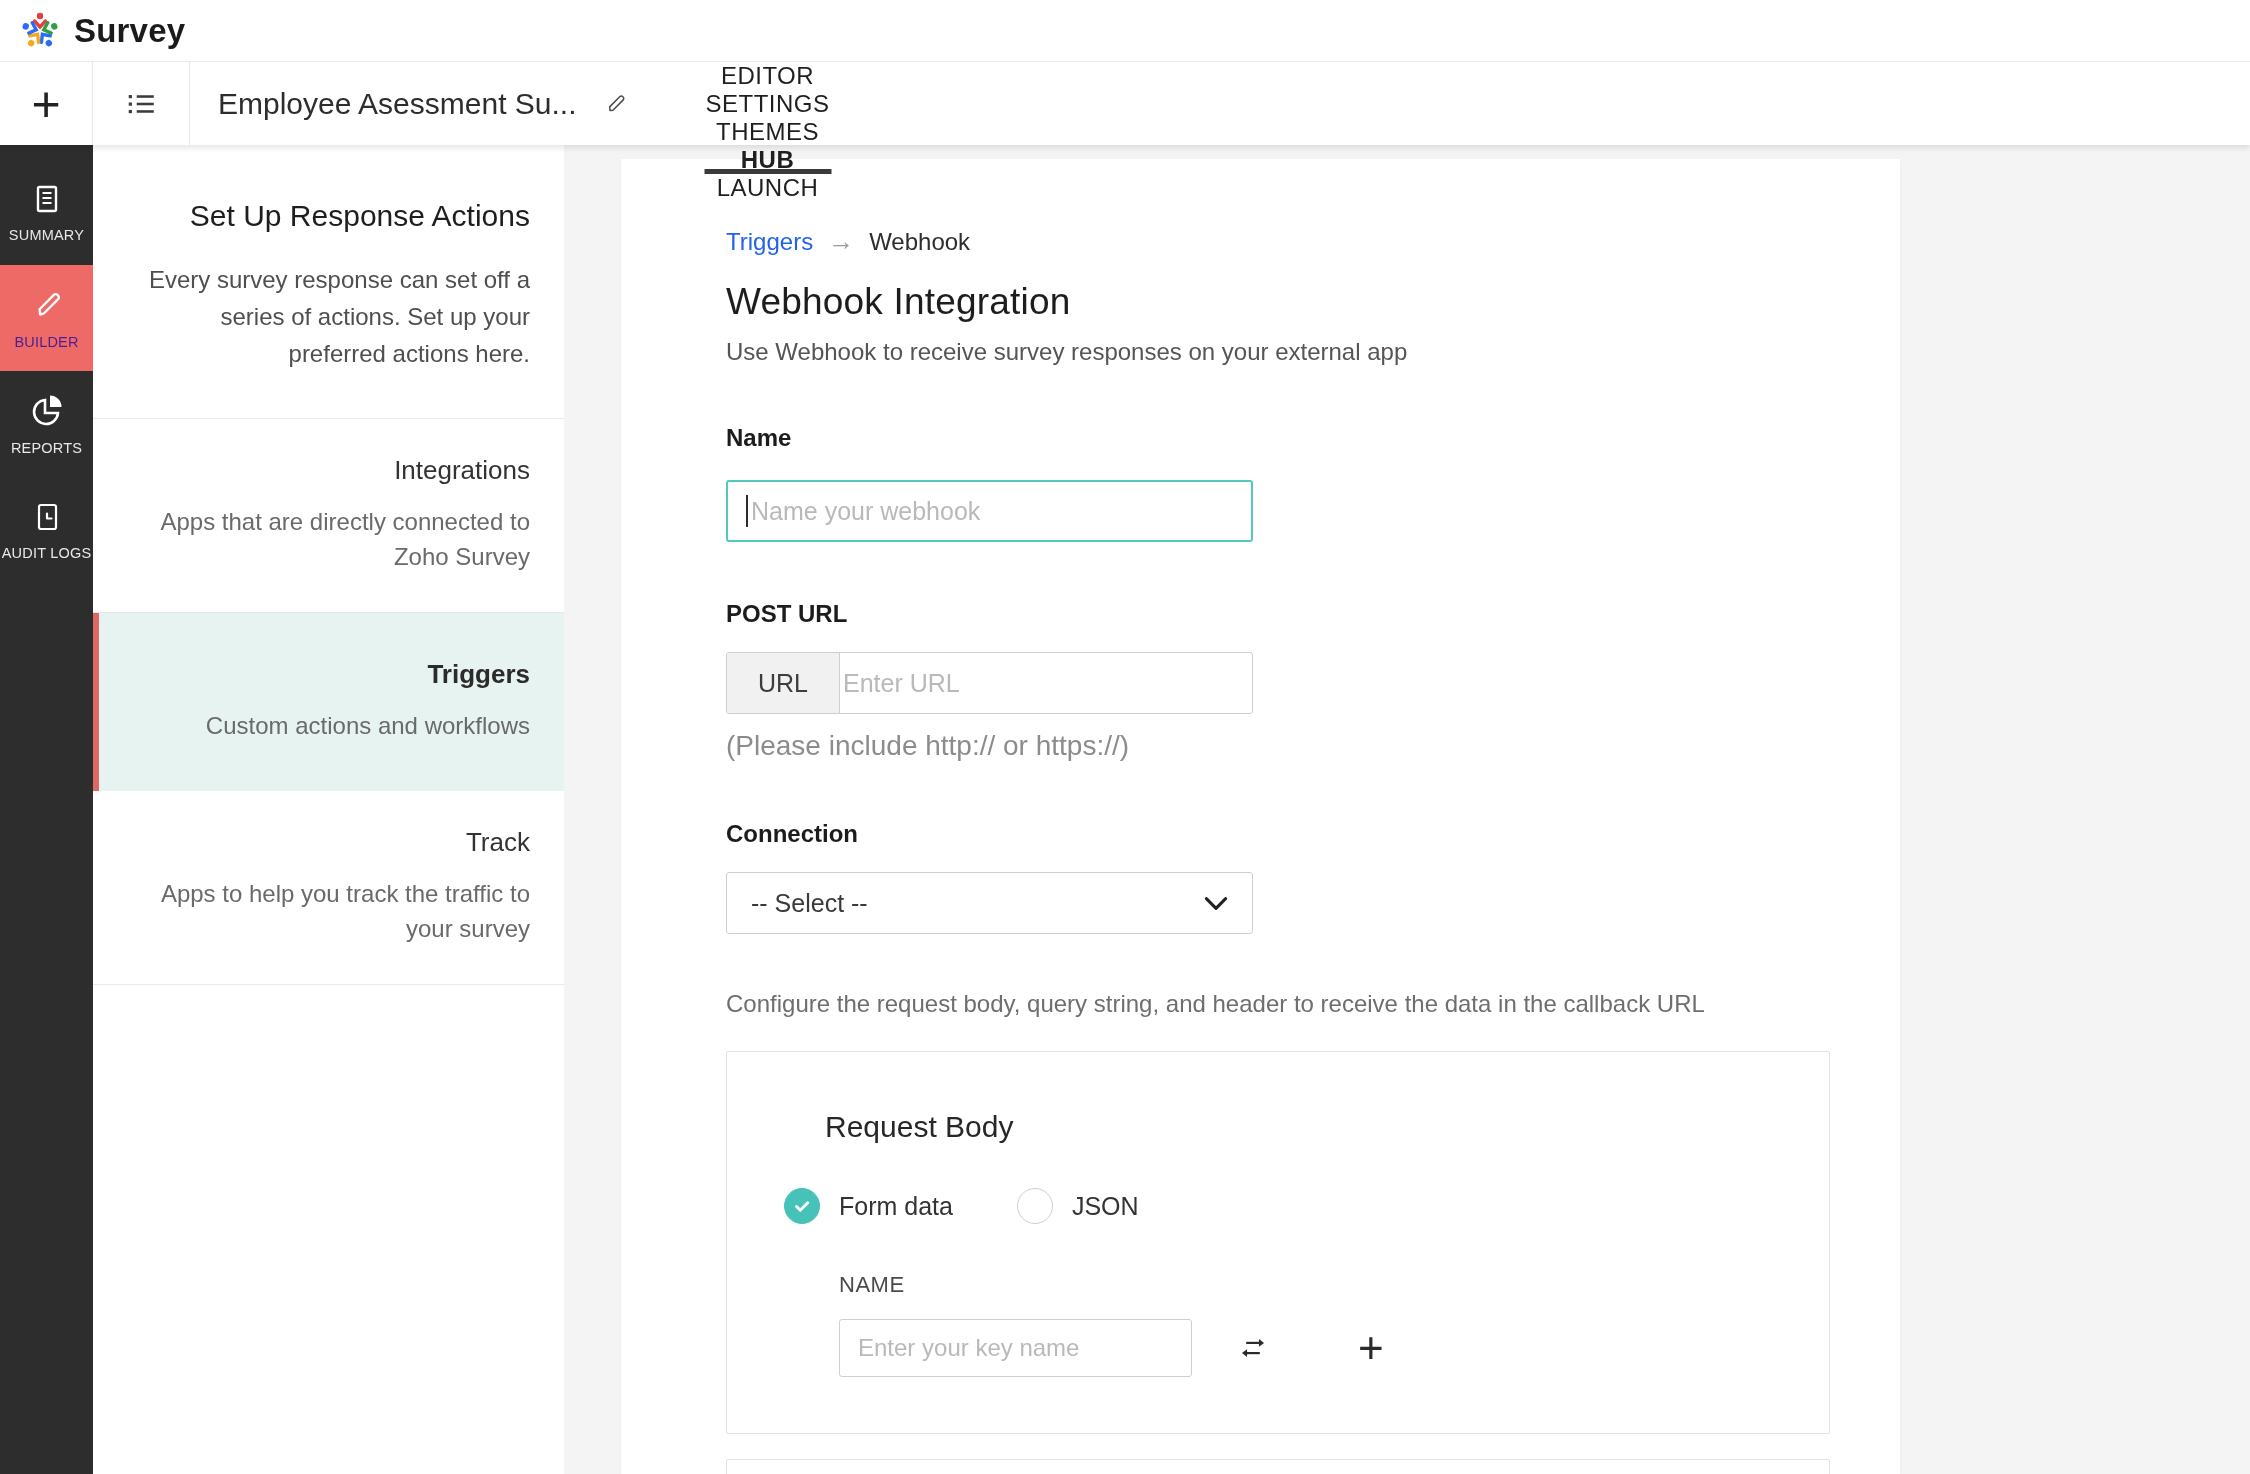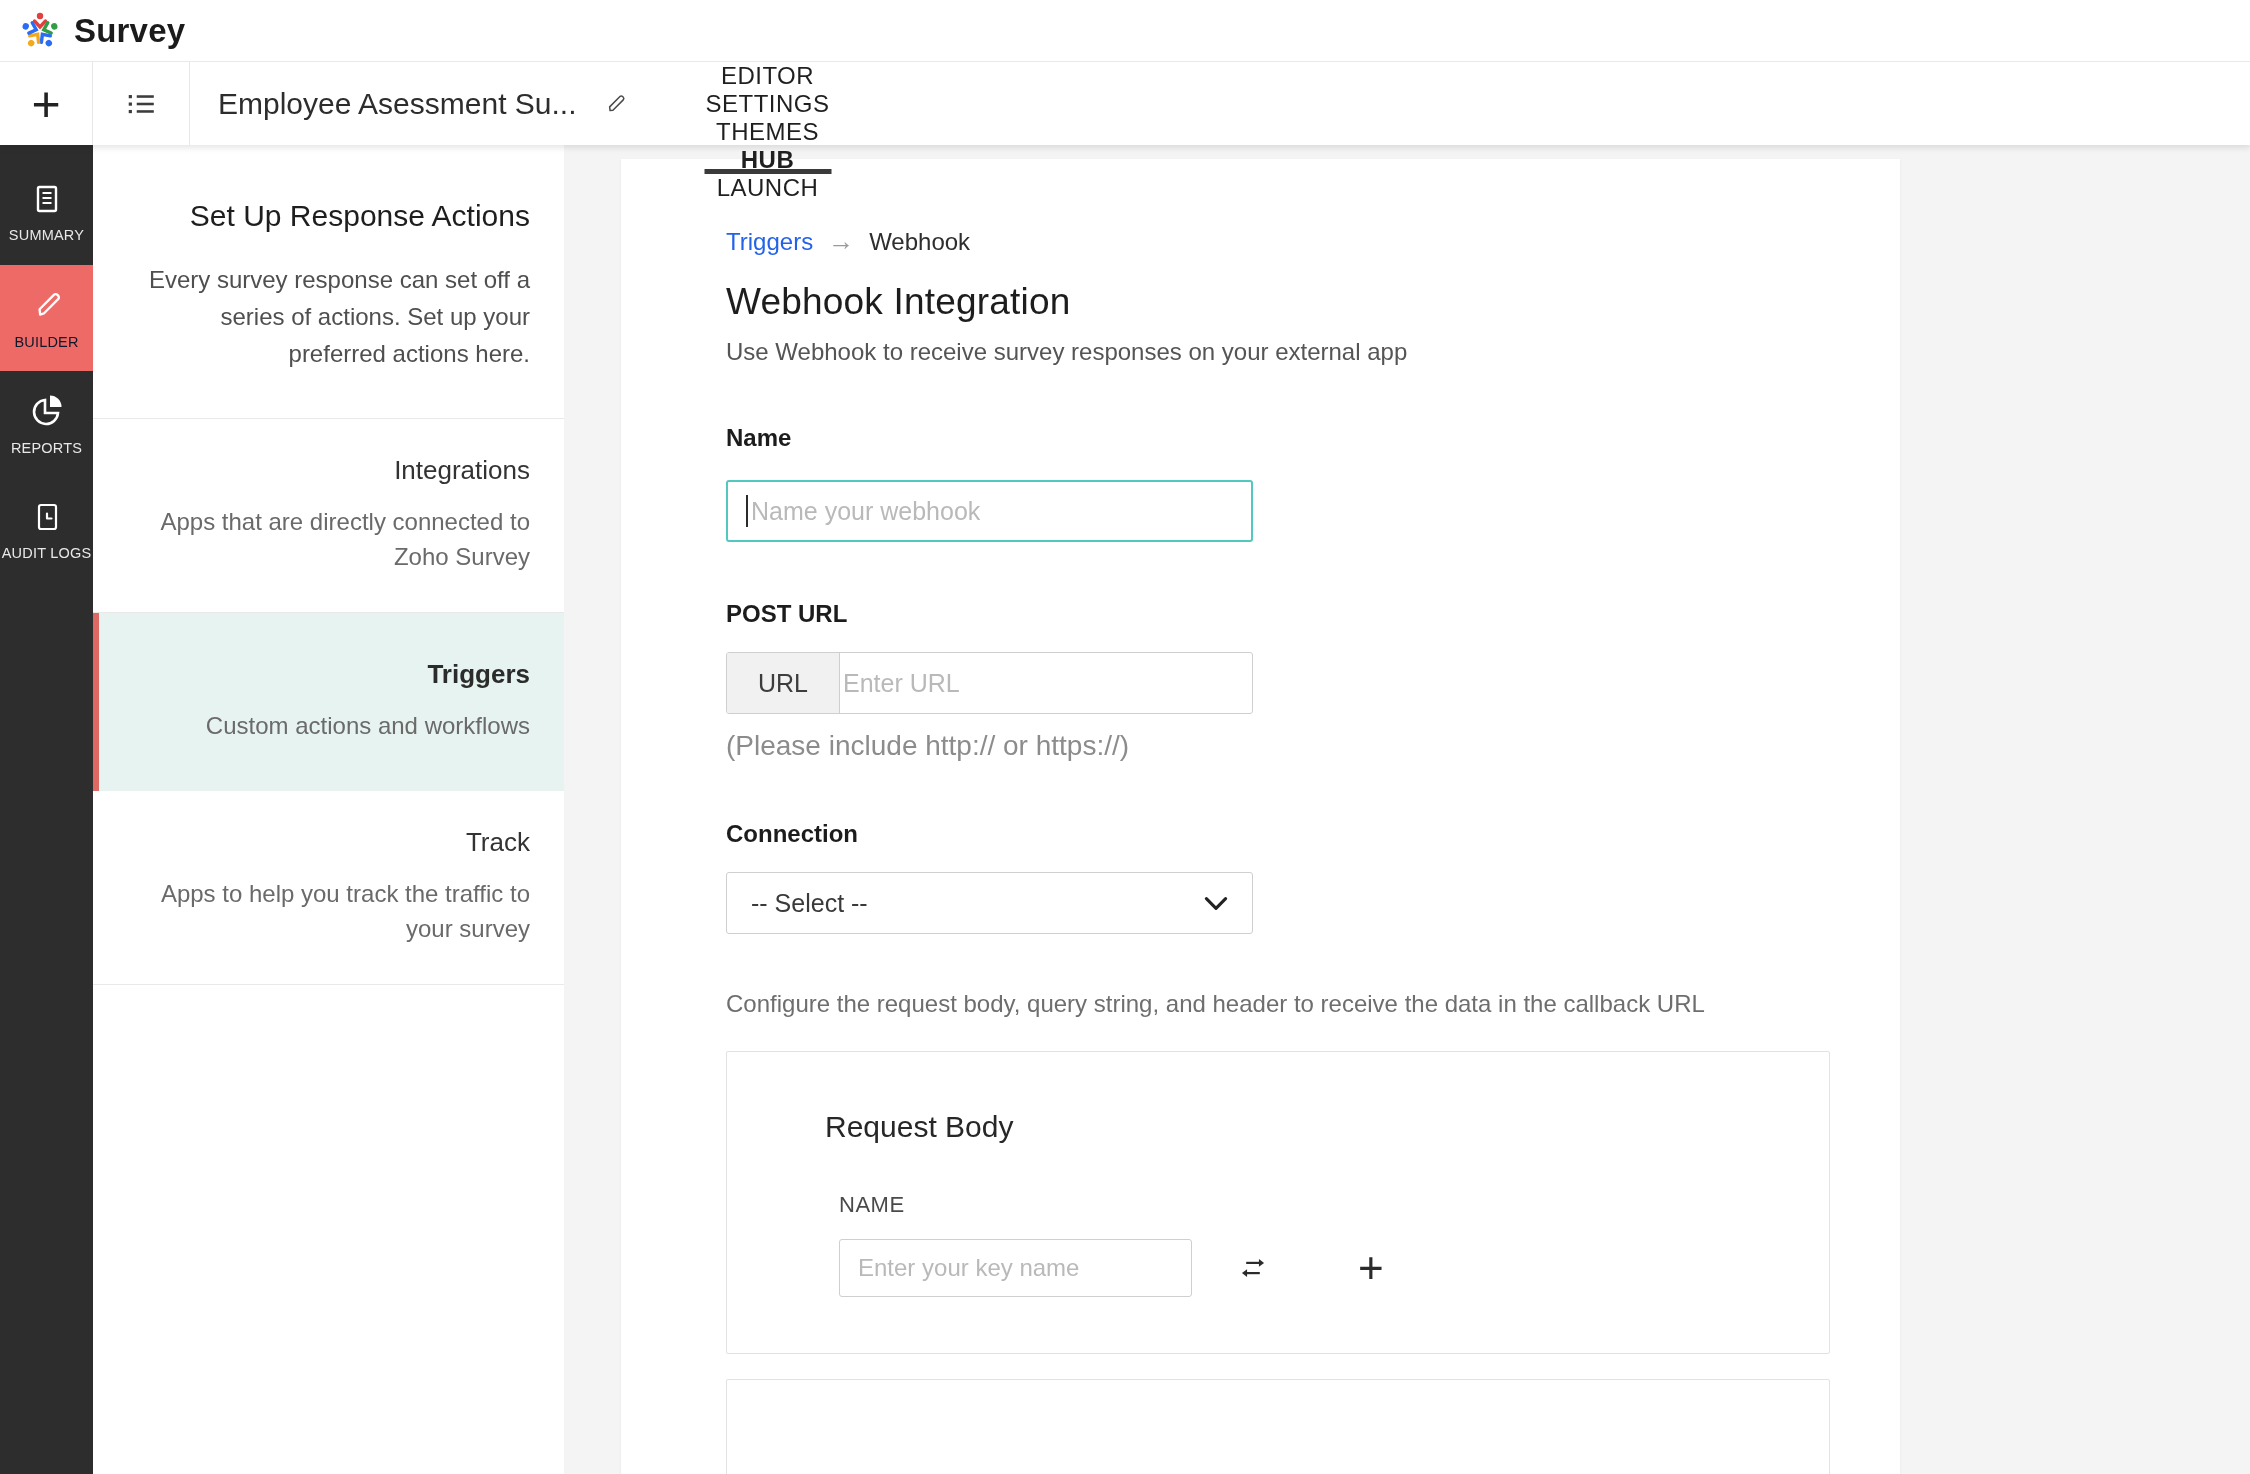--- a/index.html
+++ b/index.html
@@ -44,21 +44,21 @@
   .body-row { display: flex; height: 1329px; background: #f4f4f4; }
 
   
   .rail { width: 93px; background: #2d2d2d; display: flex; flex-direction: column; padding-top: 14px; flex: none; }
   .rail-item {
     height: 106px; display: flex; flex-direction: column; align-items: center;
     justify-content: center; gap: 11px; cursor: pointer;
   }
   .rail-item.active { background: #ee6a66; }
   .rail-label { font-size: 14.5px; color: #e8e8e8; letter-spacing: 0.2px; white-space: nowrap; }
-  .rail-item.active .rail-label { color: #0f172a; }
+  .rail-item.active .rail-label { color: #4c1d95; }
 
   
   .panel { width: 471px; background: #fff; flex: none; text-align: right; }
   .panel-head { padding: 54px 34px 46px 32px; border-bottom: 1px solid #e9e9e9; }
   .panel-title { font-size: 30px; font-weight: 500; color: #1e1e1e; }
   .panel-desc { margin-top: 28px; font-size: 24px; line-height: 37px; color: #4f4f4f; }
   .panel-item { padding: 36px 34px 38px 32px; border-bottom: 1px solid #e9e9e9; cursor: pointer; }
   .panel-item .item-title { font-size: 26px; font-weight: 400; color: #333; }
   .panel-item .item-desc { margin-top: 18px; font-size: 24px; line-height: 35px; color: #6a6a6a; }
   .panel-item.active {
@@ -291,20 +291,34 @@
         <svg width="24" height="15" viewBox="0 0 20 12">
           <path d="M2 2 l8 8 8 -8" stroke="#222" stroke-width="2.6" fill="none" stroke-linecap="round" stroke-linejoin="round"></path>
         </svg>
       </div>
 
       <p class="config-note">Configure the request body, query string, and header to receive the data in the callback URL</p>
 
       <section class="section-box">
         <h2 class="box-title">Request Body</h2>
 
+        <div class="radio-row">
+          <div class="radio-opt">
+            <span class="radio-circle checked">
+              <svg width="22" height="22" viewBox="0 0 20 20">
+                  <path d="M5 10.5 l3.4 3.4 L15.2 7" stroke="#fff" stroke-width="2.6" fill="none" stroke-linecap="round" stroke-linejoin="round"></path>
+                </svg>
+            </span>
+            <span class="radio-label">Form data</span>
+          </div>
+          <div class="radio-opt">
+            <span class="radio-circle"></span>
+            <span class="radio-label">JSON</span>
+          </div>
+        </div>
 
         <div class="kv-row">
           <div class="kv-col">
             <span class="col-label">NAME</span>
             <input class="key-input" type="text" placeholder="Enter your key name" style="">
           </div>
           <div class="swap-btn">
             <svg width="34" height="28" viewBox="0 0 40 30">
               <path d="M12 9 H29" stroke="#2b2b2b" stroke-width="2.6" fill="none"></path>
               <path d="M27 4.5 L33 9 L27 13.5 Z" fill="#2b2b2b"></path>

